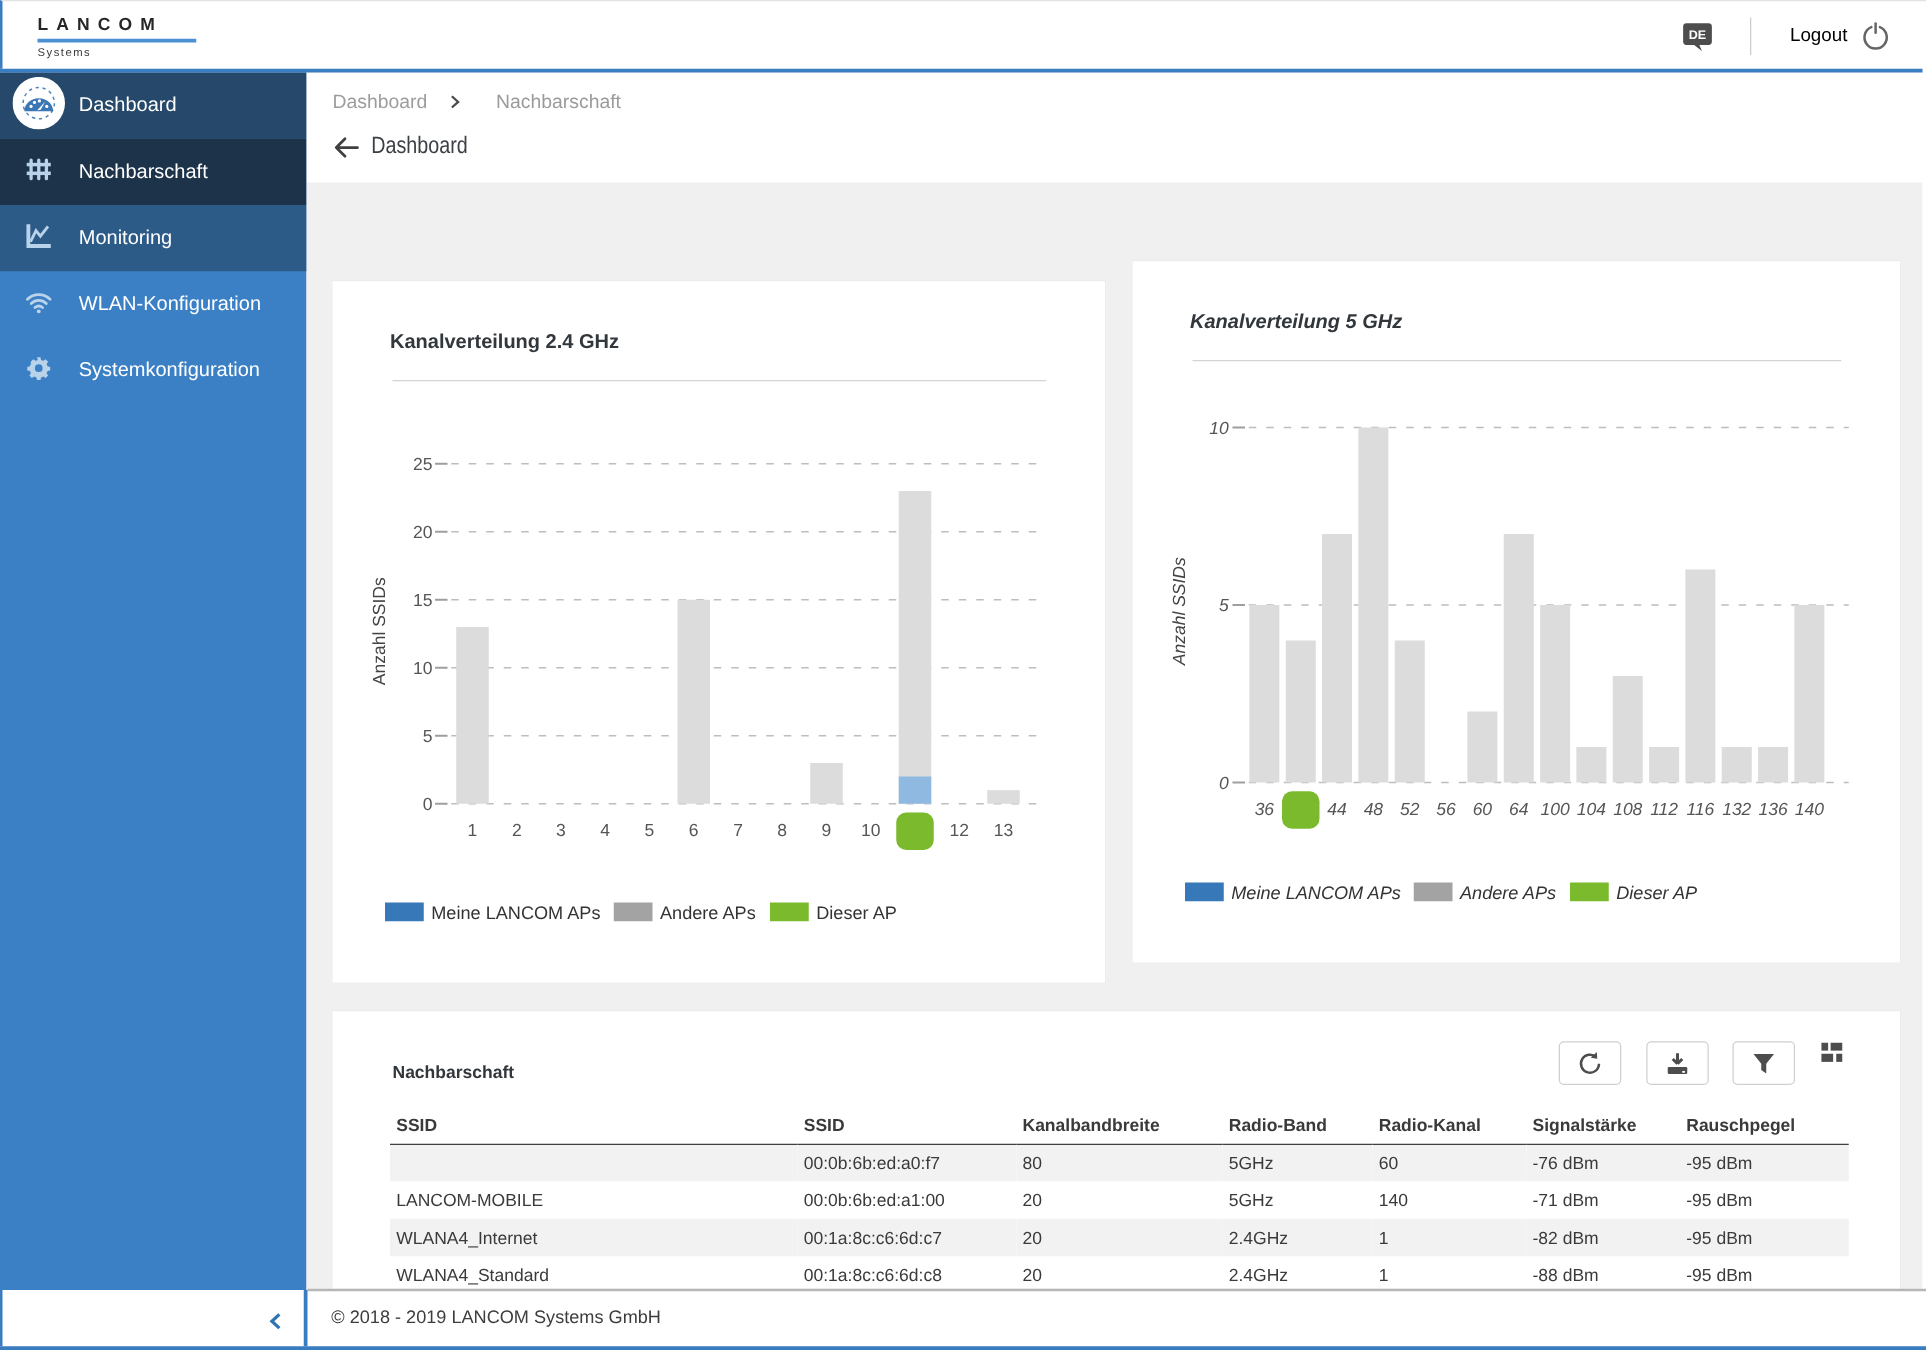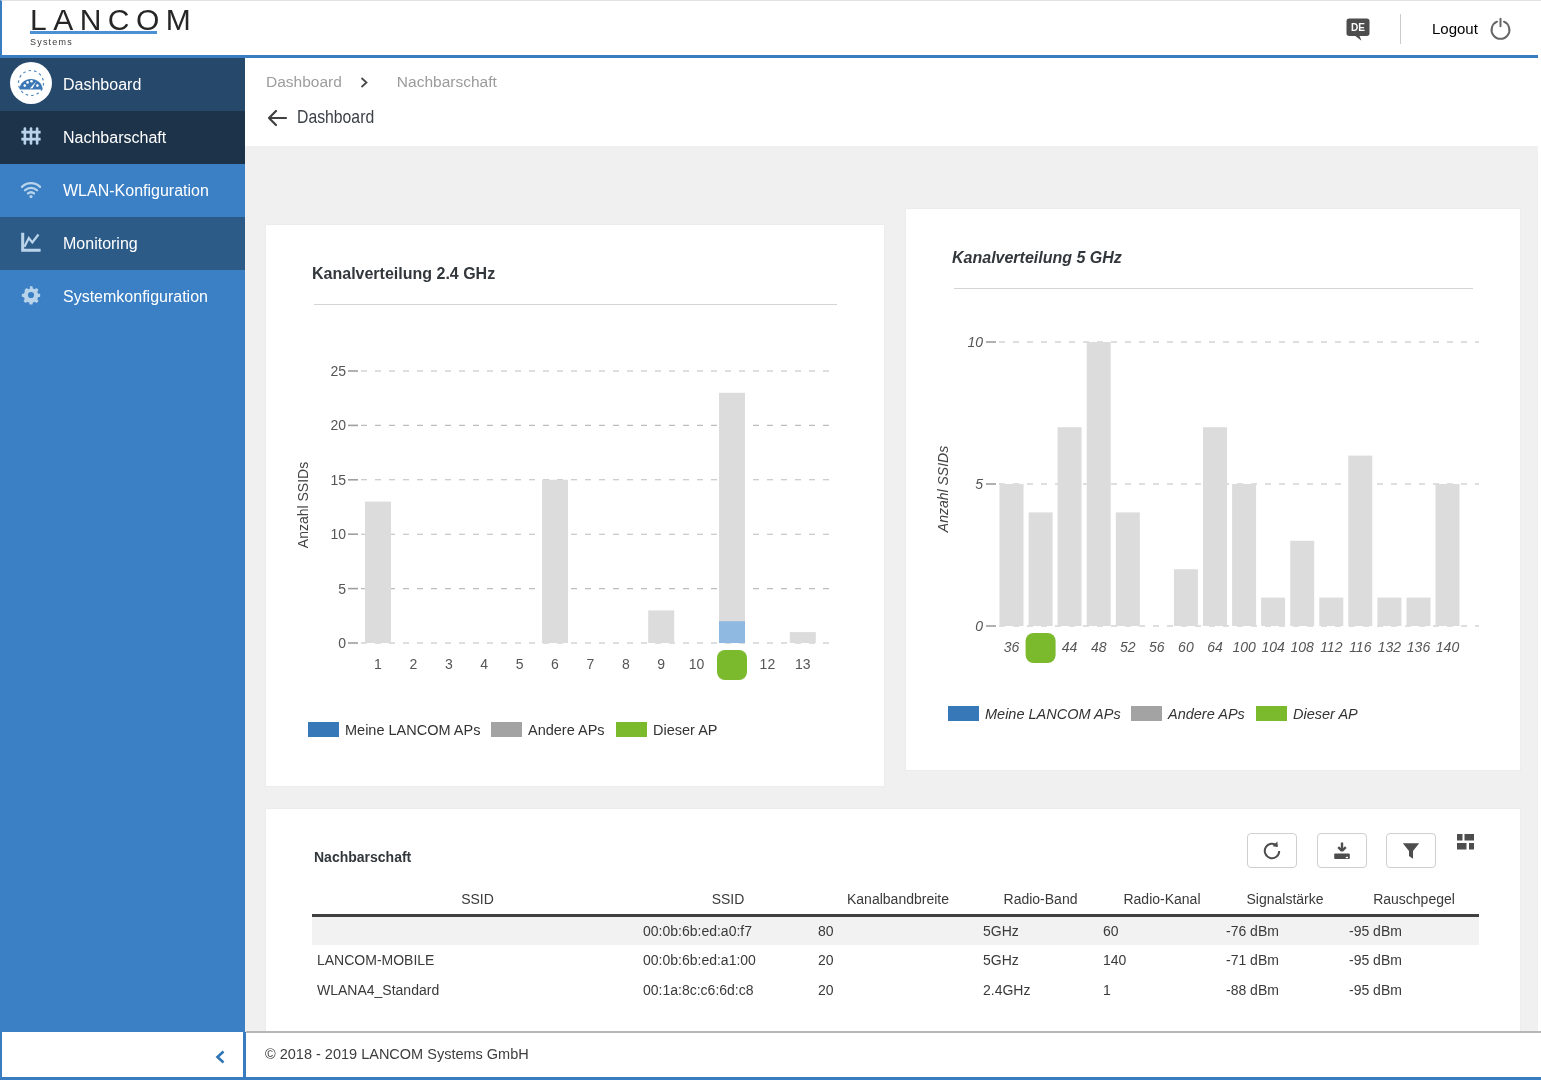--- a/index.html
+++ b/index.html
@@ -3,21 +3,21 @@
 <meta charset="utf-8">
 <style>
   * { margin:0; padding:0; box-sizing:border-box; }
   html,body { width:1541px; height:1080px; overflow:hidden; background:#fff;
     font-family:"Liberation Sans", sans-serif; }
 
   
   #header { position:absolute; left:0; top:0; width:1541px; height:55px; background:#fff;
     border-top:1px solid #e2e2e2; border-left:2px solid #3a7cc0; }
   #logo { position:absolute; left:28px; top:9px; }
-  #logo .word { font-size:30px; font-weight:normal; color:#262626; letter-spacing:6.5px; line-height:19px;}
+  #logo .word { font-size:14px; font-weight:bold; color:#262626; letter-spacing:6.5px; line-height:19px;}
   #logo .rule { height:3px; background:#4a90d2; width:127px; margin-top:2px;}
   #logo .sys { font-size:9px; color:#3a3a3a; letter-spacing:1.2px; margin-top:3px;}
   #topline { position:absolute; left:0; top:55px; width:1538px; height:3px; background:#3a7cc0; }
 
   
   #sidebar { position:absolute; left:0; top:58px; width:245px; height:974px; background:#3b80c5; }
   .mitem { position:relative; width:245px; height:53px; color:#fff; font-size:16px; }
   .mitem .label { position:absolute; left:63px; top:50%; transform:translateY(-50%); white-space:nowrap;}
   .mitem .ic { position:absolute; left:31px; top:50%; transform:translate(-50%,-50%); }
 
@@ -50,22 +50,22 @@
   .cardrule { position:absolute; left:48px; right:47px; top:79px; height:1px; background:#d4d4d4;}
 
   
   #tbl-title { position:absolute; left:48px; top:40px; font-size:14px; font-weight:bold; color:#32373c;}
   .tbtn { position:absolute; top:24px; width:50px; height:35px; background:#fff; border:1px solid #cfcfcf;
     border-radius:4px; }
   .tbtn svg { position:absolute; left:50%; top:50%; transform:translate(-50%,-50%);}
   #gridicon { position:absolute; left:1191px; top:25px;}
   table.nb { position:absolute; left:46px; top:76px; width:1167px; border-collapse:collapse;
     font-size:14px; color:#3a3a3a; table-layout:fixed;}
-  table.nb th { text-align:center; font-weight:normal; color:#3a3a3a; height:30px; padding:0 0 0 5px;
-    border-bottom:3px solid #404040;}
+  table.nb th { text-align:left; font-weight:bold; color:#3a3a3a; height:30px; padding:0 0 0 5px;
+    border-bottom:1px solid #404040;}
   table.nb td { height:30px; padding:0 0 0 5px; }
   table.nb tr.odd td { background:#f2f2f2; }
 </style>
 </head>
 <body>
 
 <div id="content">
   <div id="whitebar">
     <div id="crumb">Dashboard<span class="sep"><svg width="8" height="11" viewBox="0 0 8 11" style="vertical-align:-1px">
             <path d="M1.5 1 L6.5 5.5 L1.5 10" stroke="#4a4a4a" stroke-width="1.8" fill="none"></path>
@@ -239,20 +239,29 @@
           </tr>
       <tr>
             <td>LANCOM-MOBILE</td>
             <td>00:0b:6b:ed:a1:00</td>
             <td>20</td>
             <td>5GHz</td>
             <td>140</td>
             <td>-71 dBm</td>
             <td>-95 dBm</td>
           </tr>
+      <tr class="odd">
+            <td>WLANA4_Internet</td>
+            <td>00:1a:8c:c6:6d:c7</td>
+            <td>20</td>
+            <td>2.4GHz</td>
+            <td>1</td>
+            <td>-82 dBm</td>
+            <td>-95 dBm</td>
+          </tr>
       <tr>
             <td>WLANA4_Standard</td>
             <td>00:1a:8c:c6:6d:c8</td>
             <td>20</td>
             <td>2.4GHz</td>
             <td>1</td>
             <td>-88 dBm</td>
             <td>-95 dBm</td>
           </tr>
     </tbody>
@@ -283,39 +292,39 @@
       <svg width="21" height="21" viewBox="0 0 24 24" fill="#b9d3ea">
         <rect x="3.5" y="2" width="3" height="20" rx="1.5"></rect>
         <rect x="10.5" y="2" width="3" height="20" rx="1.5"></rect>
         <rect x="17.5" y="2" width="3" height="20" rx="1.5"></rect>
         <rect x="1" y="6" width="22" height="3.2"></rect>
         <rect x="1" y="14" width="22" height="3.2"></rect>
       </svg>
     </span>
     <span class="label">Nachbarschaft</span>
   </div>
+  <div class="mitem" style="background:#2c5b88;">
+    <span class="ic">
+      <svg width="21" height="21" viewBox="0 0 24 24">
+        <path d="M2.5 1.5 V21.5 H23" stroke="#b9d3ea" stroke-width="3.5" fill="none"></path>
+        <path d="M4.5 17.5 L9.5 7.5 L13.5 12.5 L20.5 3.5" stroke="#b9d3ea" stroke-width="2.6" fill="none"></path>
+      </svg>
+    </span>
+    <span class="label">Monitoring</span>
+  </div>
   <div class="mitem">
     <span class="ic">
       <svg width="23" height="19" viewBox="0 0 26 22">
         <path d="M2.5 8.5 a15 15 0 0 1 21 0" stroke="#b9d3ea" stroke-width="2.6" fill="none" stroke-linecap="round"></path>
         <path d="M6 12.5 a10 10 0 0 1 14 0" stroke="#b9d3ea" stroke-width="2.6" fill="none" stroke-linecap="round"></path>
         <path d="M9.5 16.2 a5.5 5.5 0 0 1 7 0" stroke="#b9d3ea" stroke-width="2.6" fill="none" stroke-linecap="round"></path>
         <circle cx="13" cy="19.8" r="1.8" fill="#b9d3ea"></circle>
       </svg>
     </span>
     <span class="label">WLAN-Konfiguration</span>
-  </div>
-  <div class="mitem" style="background:#2c5b88;">
-    <span class="ic">
-      <svg width="21" height="21" viewBox="0 0 24 24">
-        <path d="M2.5 1.5 V21.5 H23" stroke="#b9d3ea" stroke-width="3.5" fill="none"></path>
-        <path d="M4.5 17.5 L9.5 7.5 L13.5 12.5 L20.5 3.5" stroke="#b9d3ea" stroke-width="2.6" fill="none"></path>
-      </svg>
-    </span>
-    <span class="label">Monitoring</span>
   </div>
   <div class="mitem">
     <span class="ic">
       <svg width="20" height="20" viewBox="0 0 24 24" fill="#b9d3ea">
         <path d="M10.3 1.5 h3.4 l.5 2.6 a8 8 0 0 1 2.2 .9 l2.2-1.5 2.4 2.4-1.5 2.2a8 8 0 0 1 .9 2.2 l2.6.5 v3.4 l-2.6.5a8 8 0 0 1-.9 2.2 l1.5 2.2-2.4 2.4-2.2-1.5a8 8 0 0 1-2.2.9 l-.5 2.6 h-3.4 l-.5-2.6a8 8 0 0 1-2.2-.9 l-2.2 1.5-2.4-2.4 1.5-2.2a8 8 0 0 1-.9-2.2 l-2.6-.5 v-3.4 l2.6-.5a8 8 0 0 1 .9-2.2 L4.3 5.9 6.7 3.5 8.9 5a8 8 0 0 1 2.2-.9 Z M12 8.3 a3.7 3.7 0 1 0 0 7.4 3.7 3.7 0 0 0 0-7.4 Z"></path>
       </svg>
     </span>
     <span class="label">Systemkonfiguration</span>
   </div>
 </div>

